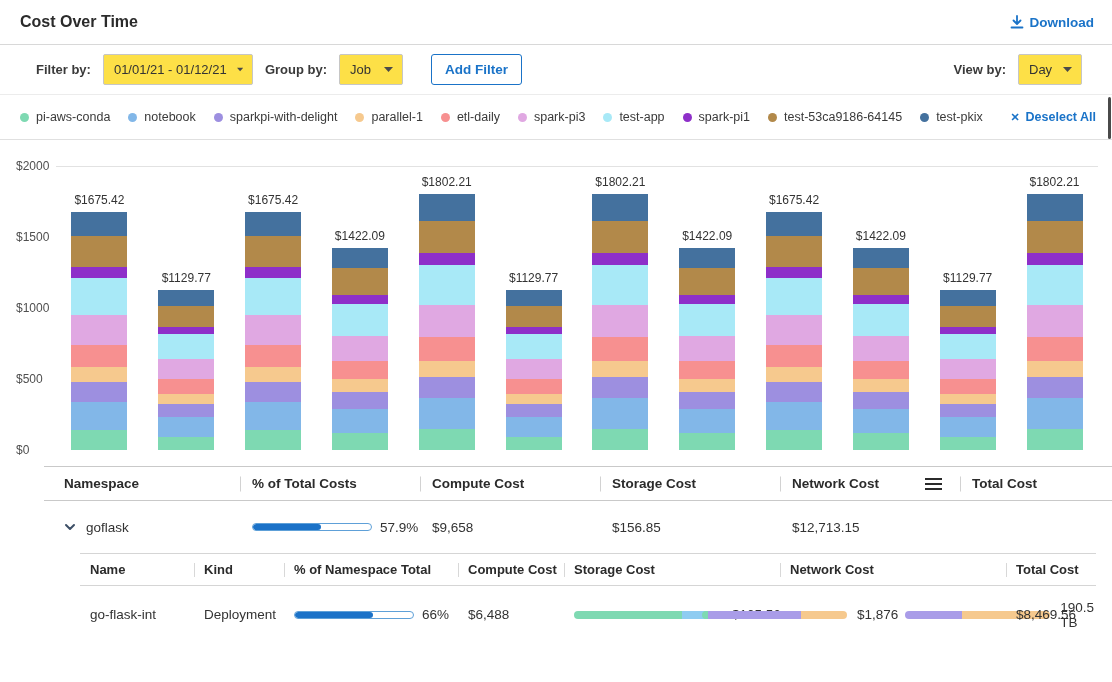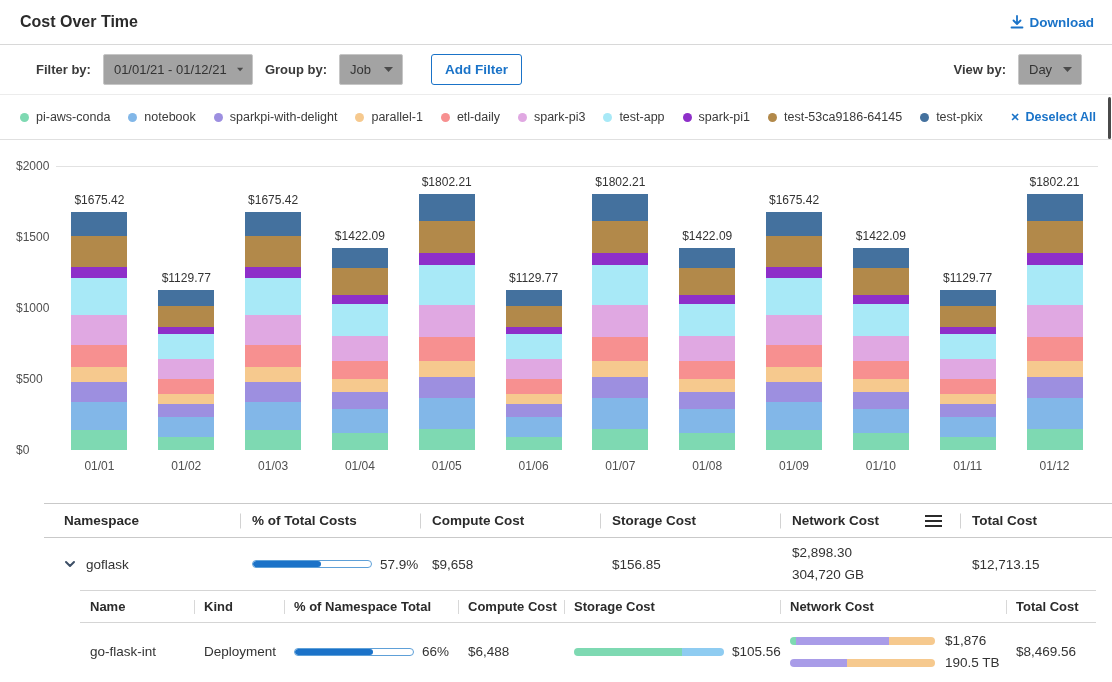--- a/index.html
+++ b/index.html
@@ -12,21 +12,21 @@
   .page-title { font-size:16px; font-weight:bold; color:#2b2b2b; }
   .download-btn { display:flex; align-items:center; gap:6px; color:#1a73c8;
                   font-weight:bold; font-size:13.5px; cursor:pointer; }
 
   
   .filter-row { display:flex; align-items:center; height:50px; padding:0 30px 0 36px;
                 border-bottom:1px solid #ececec; gap:12px; }
   .flabel { font-weight:bold; font-size:13px; color:#3a3a3a; white-space:nowrap; }
   .select { display:flex; align-items:center; justify-content:space-between; gap:10px;
             height:31px; border:1px solid #c6c6c6; border-radius:2px; padding:0 9px 0 10px;
-            font-size:13px; color:#333; background:#a3a3a3; cursor:pointer; white-space:nowrap; }
+            font-size:13px; color:#333; background:#fde047; cursor:pointer; white-space:nowrap; }
   .select.date { width:150px; }
   .select.small { width:64px; }
   .add-filter { margin-left:16px; border:1.5px solid #1a73c8; color:#1a73c8; background:#fff;
                 font-weight:bold; font-size:13.5px; padding:7px 13px; border-radius:3px; cursor:pointer; }
   .spacer { flex:1; }
 
   
   .legend-row { display:flex; align-items:center; height:45px; padding:0 16px 0 20px;
                 border-bottom:1px solid #e0e0e0; gap:18px; }
   .legend-item { display:flex; align-items:center; gap:7px; font-size:12.5px; color:#3a3a3a; cursor:pointer; }
@@ -84,21 +84,21 @@
          position:relative; padding-left:10px; }
   .ith:not(:first-child)::before { content:""; position:absolute; left:0; top:50%;
          transform:translateY(-50%); width:1px; height:14px; background:#d8d8d8; }
   .inner-row { min-height:57px; align-items:center; font-size:13.5px; }
   .icell { padding-left:10px; }
   .storage-cell { display:flex; align-items:center; gap:8px;justify-content:space-between; }
   .mini-bar { height:8px; border-radius:4px; overflow:hidden; display:flex; flex:none; }
   .storage-bar { width:150px; }
   .net-bar { width:145px; }
   .seg { height:100%; }
-  .network-cell { display:flex; flex-direction:column; gap:7px;justify-content:center; }
+  .network-cell { display:flex; flex-direction:row; gap:7px;justify-content:center; }
   .net-line { display:flex; align-items:center; gap:10px; }
 </style>
 </head>
 <body>
 
 <div class="page-header">
   <div class="page-title">Cost Over Time</div>
   <div class="download-btn">
     <svg width="14" height="14" viewBox="0 0 14 14">
       <path d="M7 1v7.5M3.5 5.5L7 9l3.5-3.5" stroke="#1a73c8" stroke-width="1.8" fill="none" stroke-linecap="round" stroke-linejoin="round"></path>
@@ -369,34 +369,20 @@
             <div class="bar-seg" style="height: 31.95px; background: rgb(224, 168, 226);"></div>
             <div class="bar-seg" style="height: 23.43px; background: rgb(247, 144, 144);"></div>
             <div class="bar-seg" style="height: 16.33px; background: rgb(246, 201, 142);"></div>
             <div class="bar-seg" style="height: 21.3px; background: rgb(157, 143, 224);"></div>
             <div class="bar-seg" style="height: 30.53px; background: rgb(130, 183, 232);"></div>
             <div class="bar-seg" style="height: 21.3px; background: rgb(126, 217, 178);"></div>
           </div>
         </div>
       </div>
   </div>
-  <div class="x-axis">
-      <div class="x-lab">01/01</div>
-      <div class="x-lab">01/02</div>
-      <div class="x-lab">01/03</div>
-      <div class="x-lab">01/04</div>
-      <div class="x-lab">01/05</div>
-      <div class="x-lab">01/06</div>
-      <div class="x-lab">01/07</div>
-      <div class="x-lab">01/08</div>
-      <div class="x-lab">01/09</div>
-      <div class="x-lab">01/10</div>
-      <div class="x-lab">01/11</div>
-      <div class="x-lab">01/12</div>
-    </div>
 </div>
 
 <div class="cost-table">
   <div class="outer-head">
     <div class="th">Namespace</div>
     <div class="th">% of Total Costs</div>
     <div class="th">Compute Cost</div>
     <div class="th">Storage Cost</div>
     <div class="th th-network">
       <span>Network Cost</span>
@@ -419,24 +405,20 @@
       <span>goflask</span>
     </div>
     <div class="ns-cell pct-cell">
       <span class="pbar">
           <span class="pbar-fill" style="width: 57.9%;"></span>
         </span>
       <span>57.9%</span>
     </div>
     <div class="ns-cell">$9,658</div>
     <div class="ns-cell">$156.85</div>
-    <div class="ns-cell net-cell">
-      <div>$2,898.30</div>
-      <div>304,720 GB</div>
-    </div>
     <div class="ns-cell">$12,713.15</div>
   </div>
 
   <div class="inner-table">
     <div class="inner-head">
       <div class="ith">Name</div>
       <div class="ith">Kind</div>
       <div class="ith">% of Namespace Total</div>
       <div class="ith">Compute Cost</div>
       <div class="ith">Storage Cost</div>

